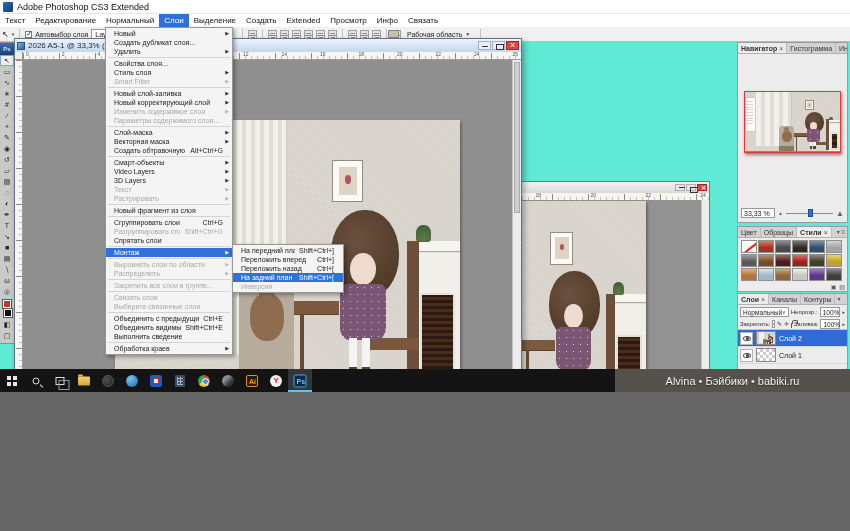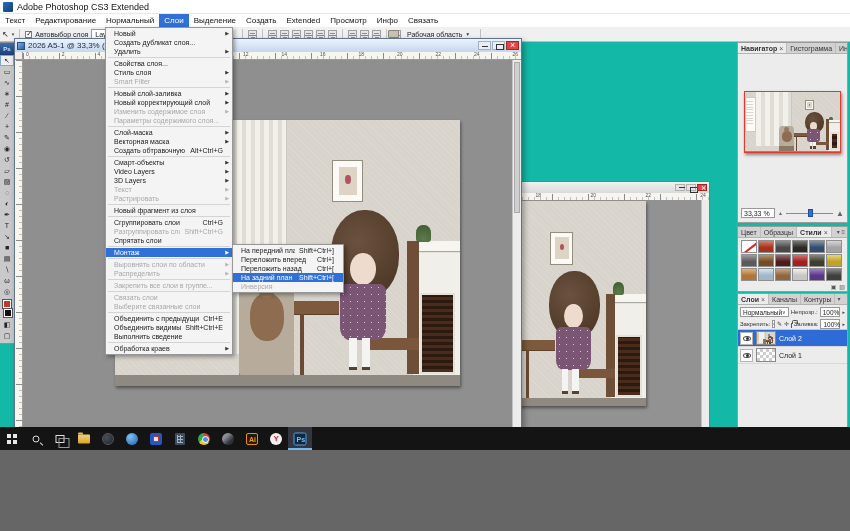--- a/index.html
+++ b/index.html
@@ -1,18 +1,18 @@
 <!DOCTYPE html>
 <html><head>
 <meta charset="utf-8">
 <style>
   html,body{margin:0;padding:0;}
   *{box-sizing:border-box;}
   body{font-family:"Liberation Sans",sans-serif;background:#666;}
-  .screen{position:relative;width:850px;height:450px;background:#14b8a6;overflow:hidden;font-family:"Liberation Sans",sans-serif;}
+  .screen{position:relative;width:850px;height:392px;background:#5eead4;overflow:hidden;font-family:"Liberation Sans",sans-serif;}
 
   
   .titlebar{position:absolute;left:0;top:0;width:850px;height:14px;background:#fff;display:flex;align-items:center;gap:4px;padding-left:3px;font-size:9px;color:#111;border-bottom:1px solid #e8e8e8;}
   .appicon{width:10px;height:10px;background:linear-gradient(135deg,#2b6cb8,#123f77);border-radius:1px;color:#bfe0ff;font-size:6px;line-height:10px;text-align:center;font-weight:bold;}
   .menubar{position:absolute;left:0;top:14px;width:850px;height:13px;background:#fff;display:flex;align-items:stretch;font-size:8px;color:#111;}
   .menu-item{padding:1px 5px;line-height:11px;}
   .menu-item.active{background:#2f71d8;color:#fff;}
 
   .optionsbar{position:absolute;left:0;top:27px;width:850px;height:15px;background:#f0f0f0;border-bottom:1px solid #bdbdbd;font-size:7px;color:#222;}
   .ob{position:absolute;top:0;height:14px;display:flex;align-items:center;gap:3px;}
@@ -827,14 +827,17 @@
         <span class="ti"></span>
       </div>
       <div class="tb-icon ti-yandex">
         <span class="ti"></span>
       </div>
       <div class="tb-icon ti-photoshop active">
         <span class="ti"></span>
       </div>
     </div>
 
+  <div class="watermark">
+    <span>Alvina • Бэйбики • babiki.ru</span>
+  </div>
 
 </div>
 
 </body></html>

